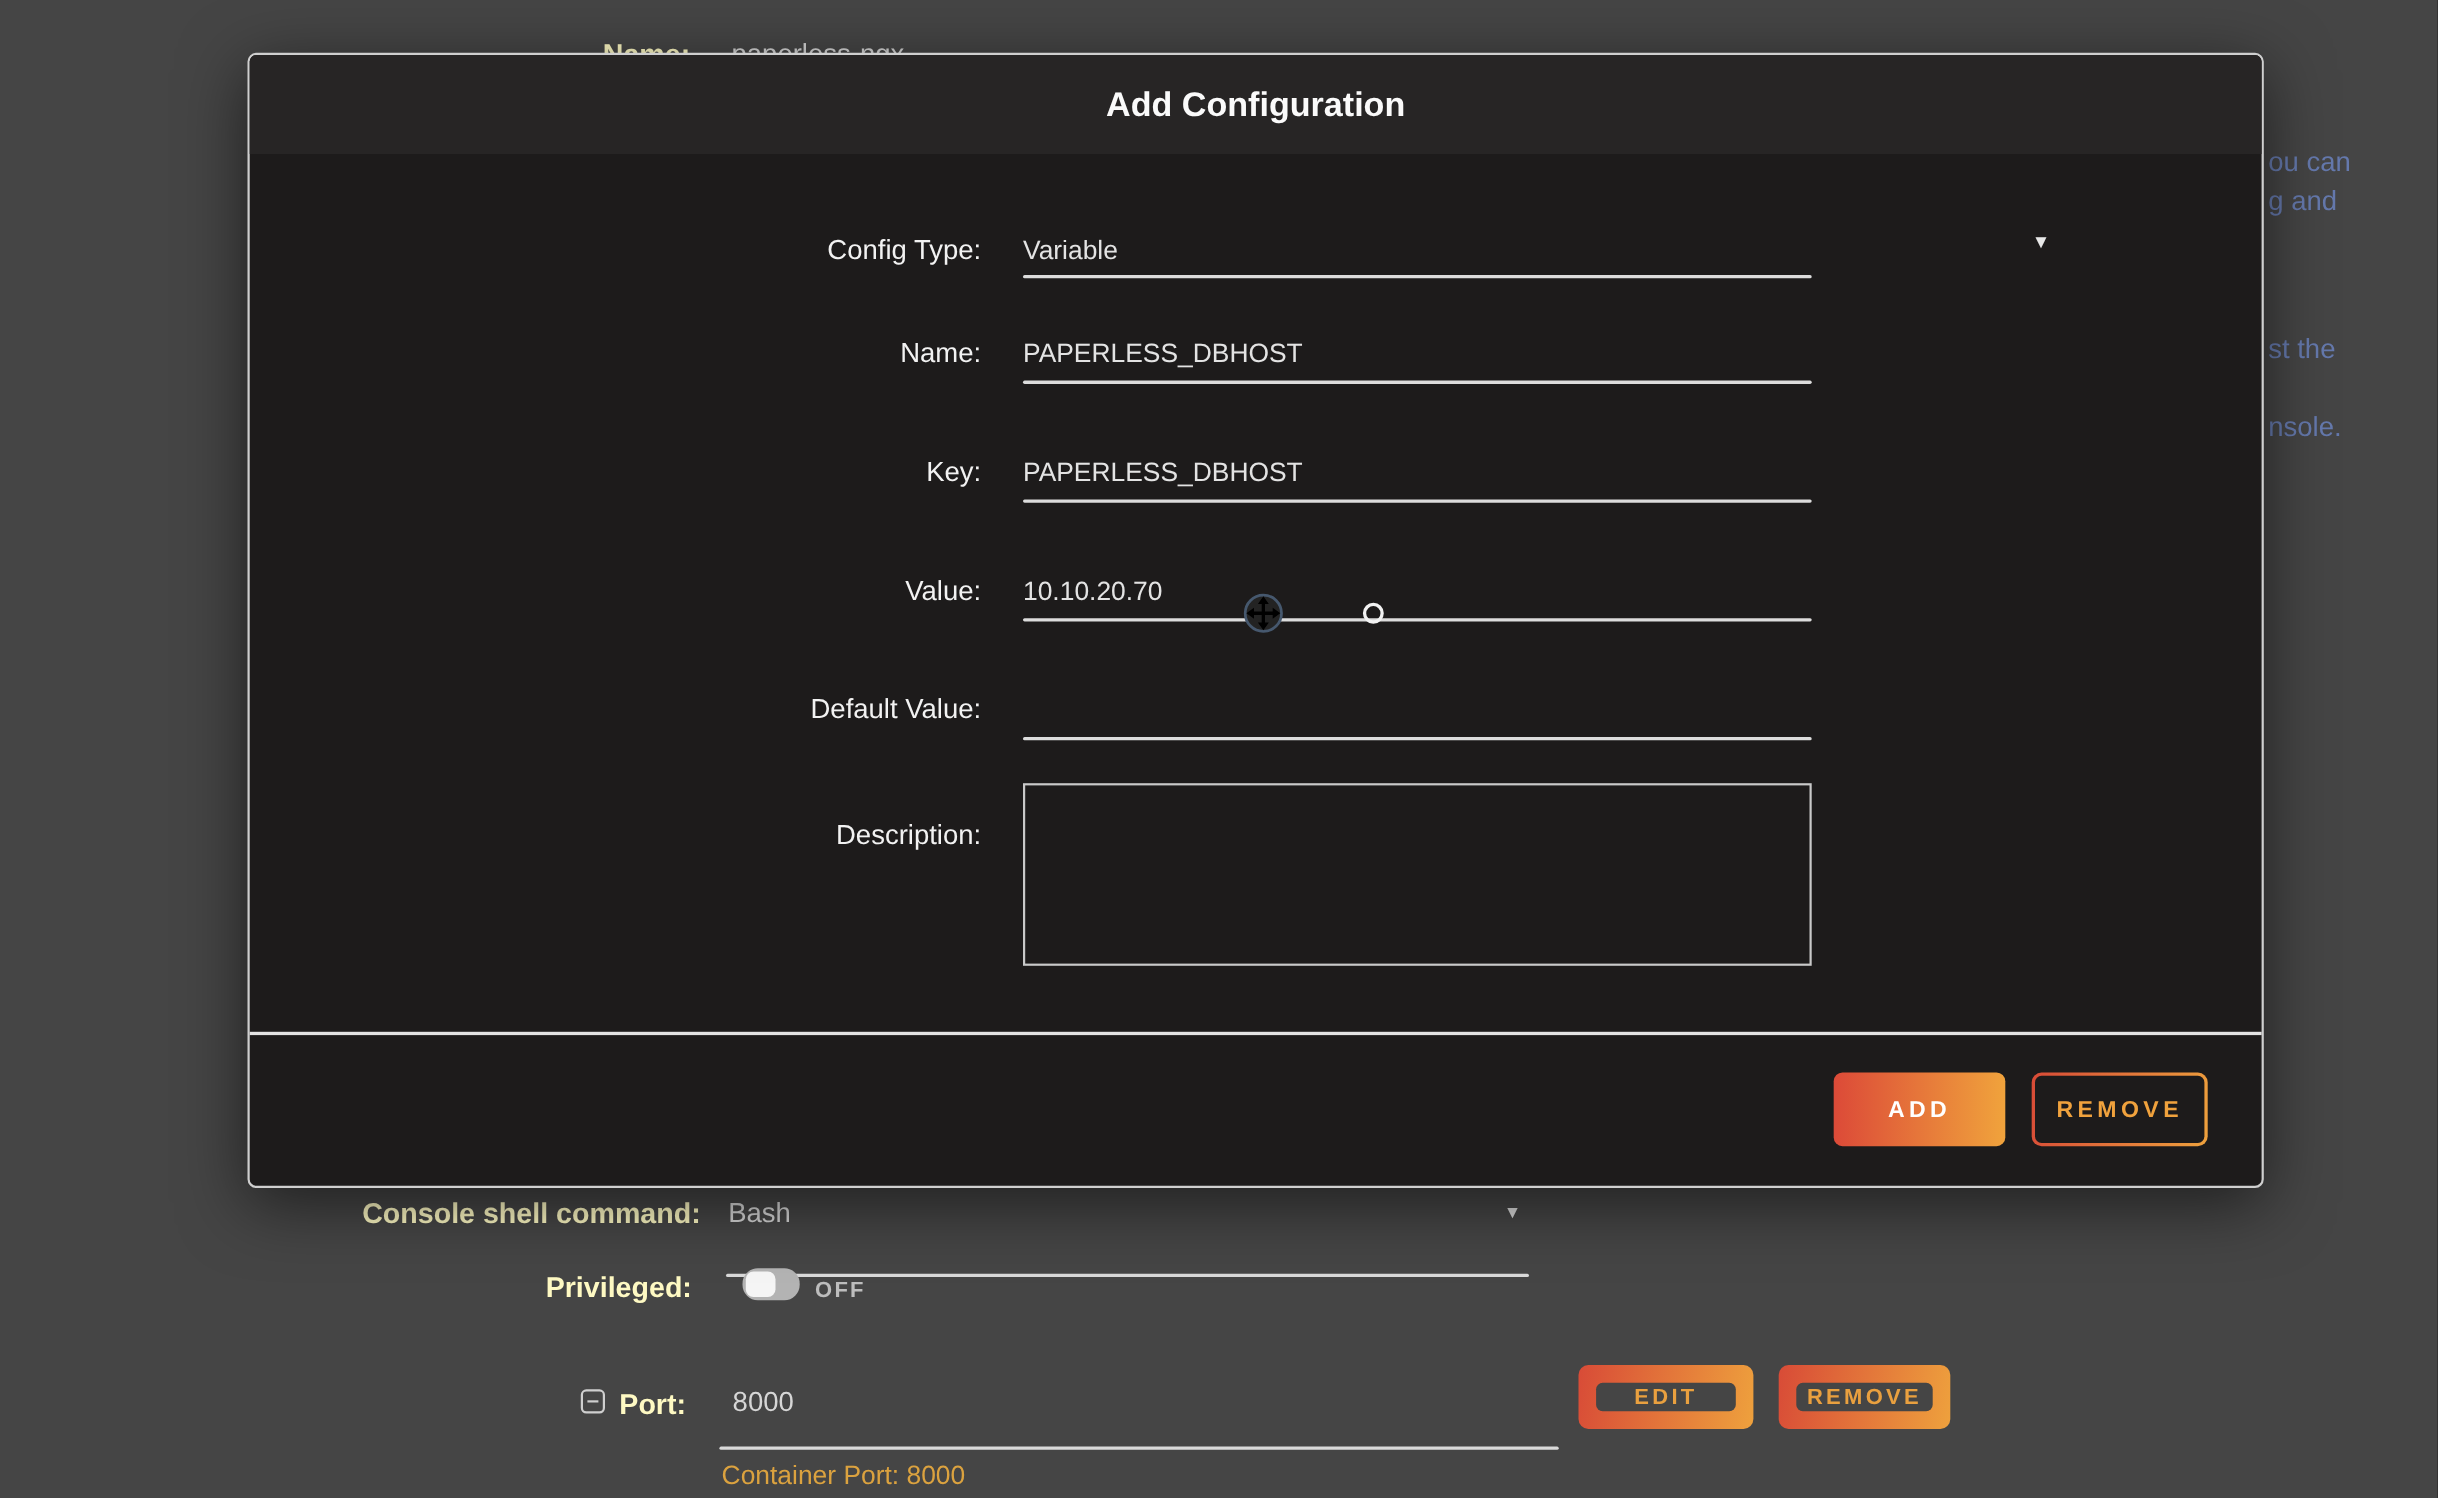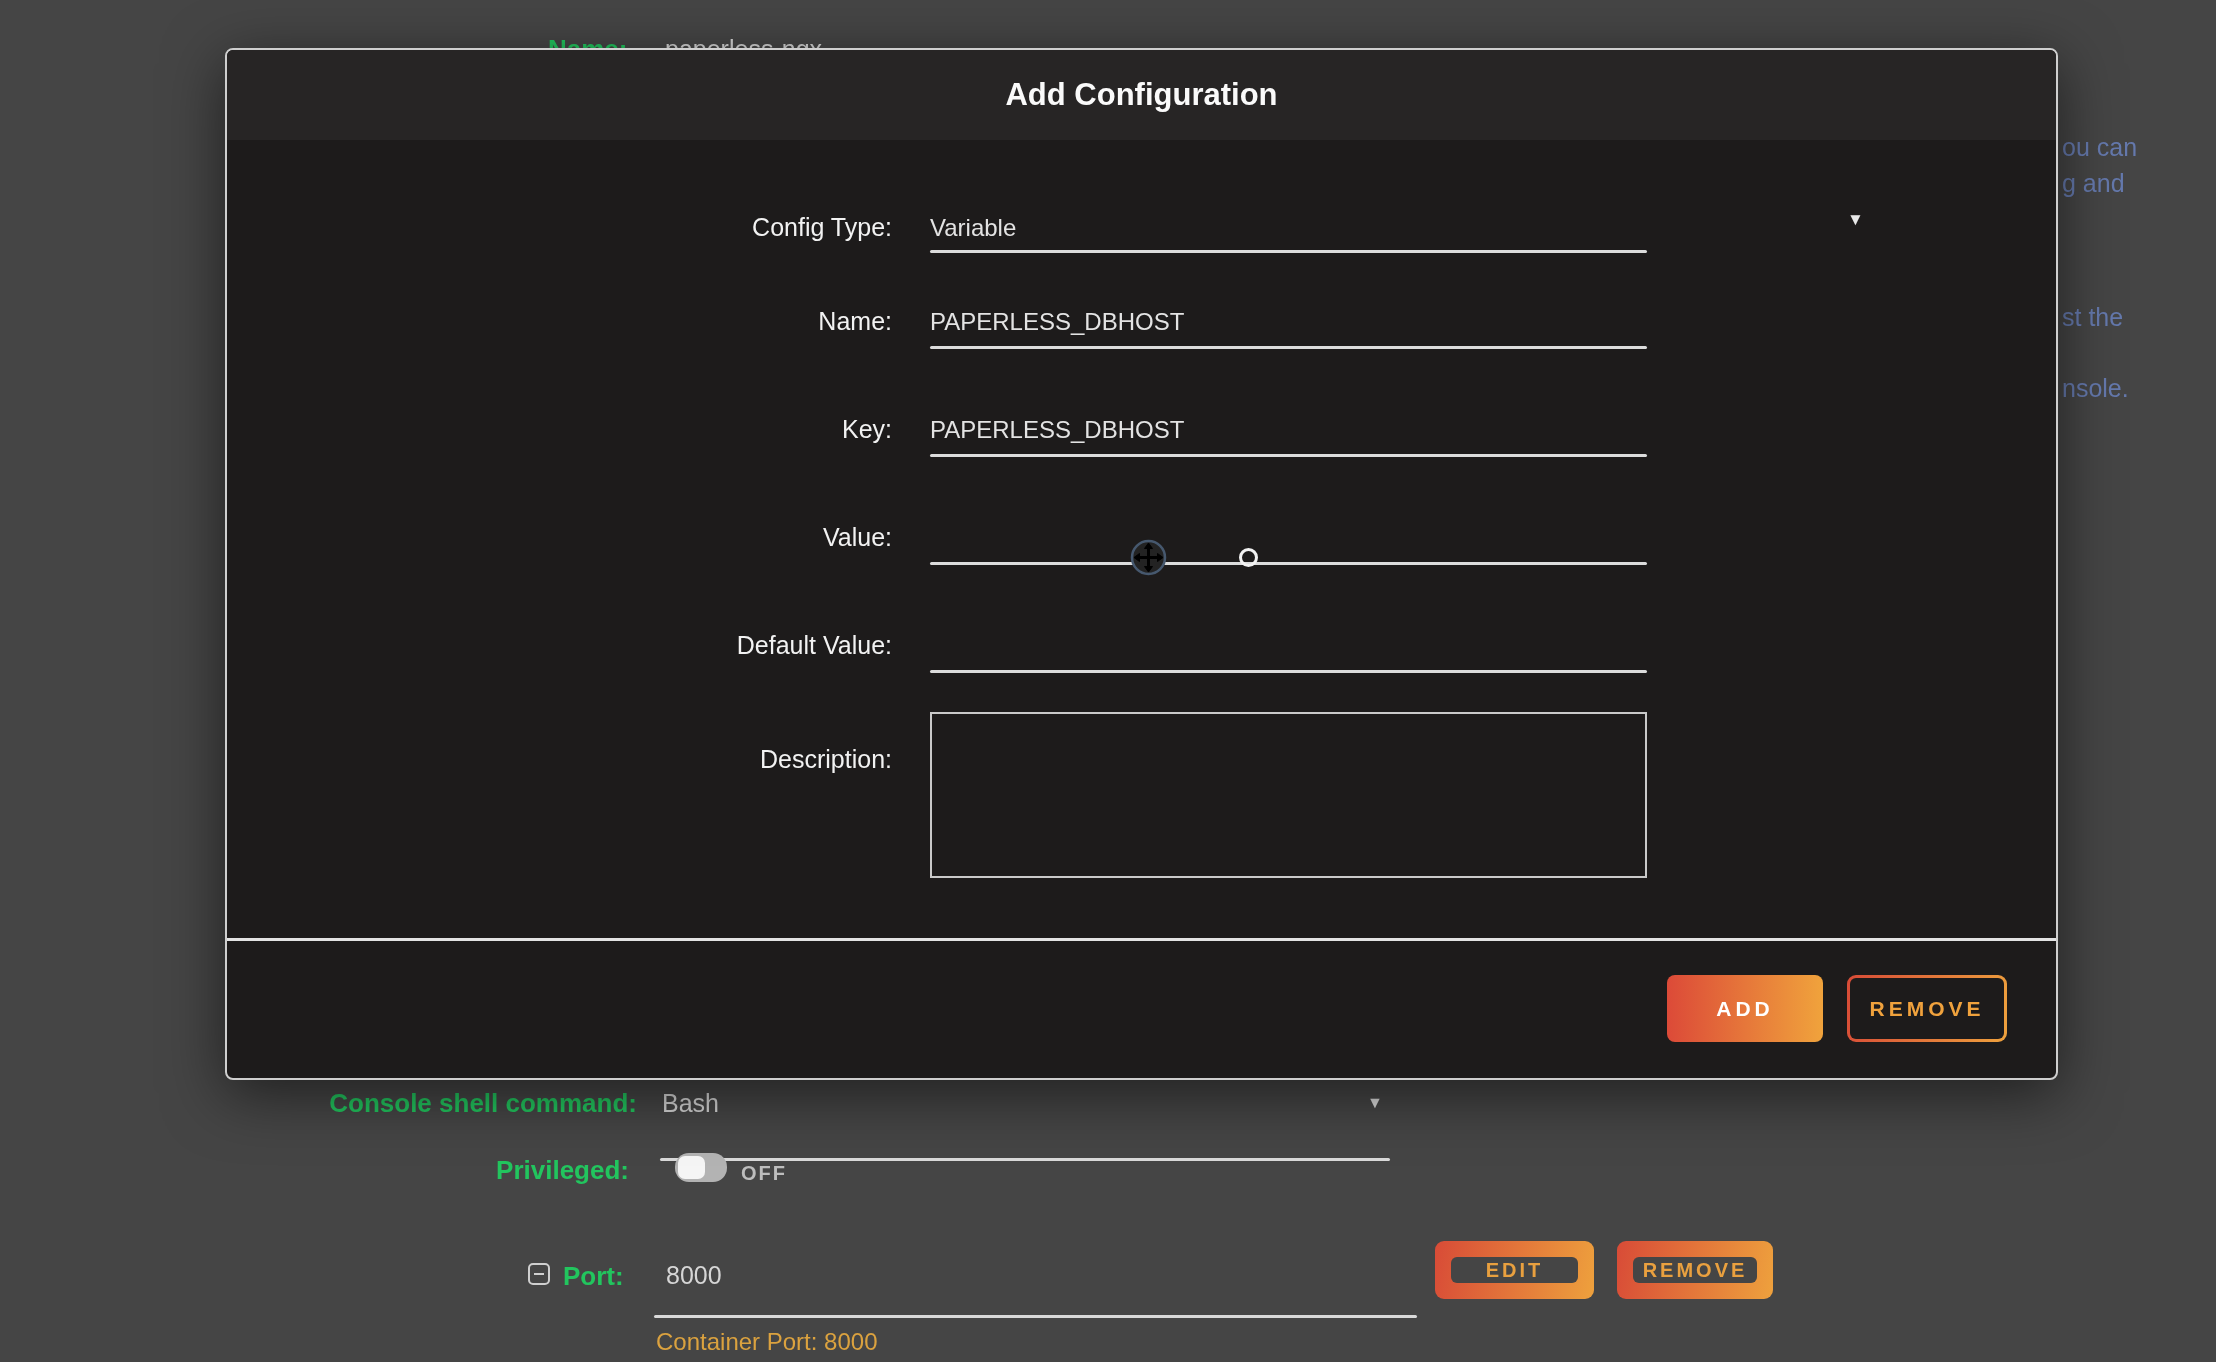--- a/index.html
+++ b/index.html
@@ -4,21 +4,21 @@
 <style>
   * { margin:0; padding:0; box-sizing:border-box; }
   html,body { width:2216px; height:1362px; overflow:hidden; }
   body {
     background:#454545;
     font-family:"Liberation Sans", sans-serif;
     position:relative;
   }
 
   
-  .bg-label { position:absolute; font-weight:bold; color:#22c55e; font-size:26px; }
+  .bg-label { position:absolute; font-weight:bold; color:#fef9c3; font-size:26px; }
   .bg-value { position:absolute; color:#d6d6d6; font-size:25px; }
   .bg-underline { position:absolute; height:3px; background:#d9d9d9; border-radius:2px; }
 
   #bg-name-label  { left:548px; top:34px; }
   #bg-name-value  { left:665px; top:35px; }
 
   .help-frag { position:absolute; left:2062px; color:#6579ad; font-size:25px; white-space:nowrap; }
   #frag-0 { top:133px; }
   #frag-1 { top:169px; }
   #frag-2 { top:303px; }
@@ -147,20 +147,21 @@
 
   <span id="row-name-label" class="f-label">Name:</span>
   <span id="row-name-value" class="f-value">PAPERLESS_DBHOST</span>
   <div id="row-name-line" class="f-line"></div>
 
   <span id="row-key-label" class="f-label">Key:</span>
   <span id="row-key-value" class="f-value">PAPERLESS_DBHOST</span>
   <div id="row-key-line" class="f-line"></div>
 
   <span id="row-value-label" class="f-label">Value:</span>
+  <span id="row-value-value" class="f-value">10.10.20.70</span>
   <div id="row-value-line" class="f-line"></div>
 
   <span id="row-default-label" class="f-label">Default Value:</span>
   <span id="row-default-value" class="f-value"></span>
   <div id="row-default-line" class="f-line"></div>
 
   <span id="row-desc-label" class="f-label">Description:</span>
   <textarea id="desc-textarea" value="" style=""></textarea>
 
   <div class="modal-divider"></div>

